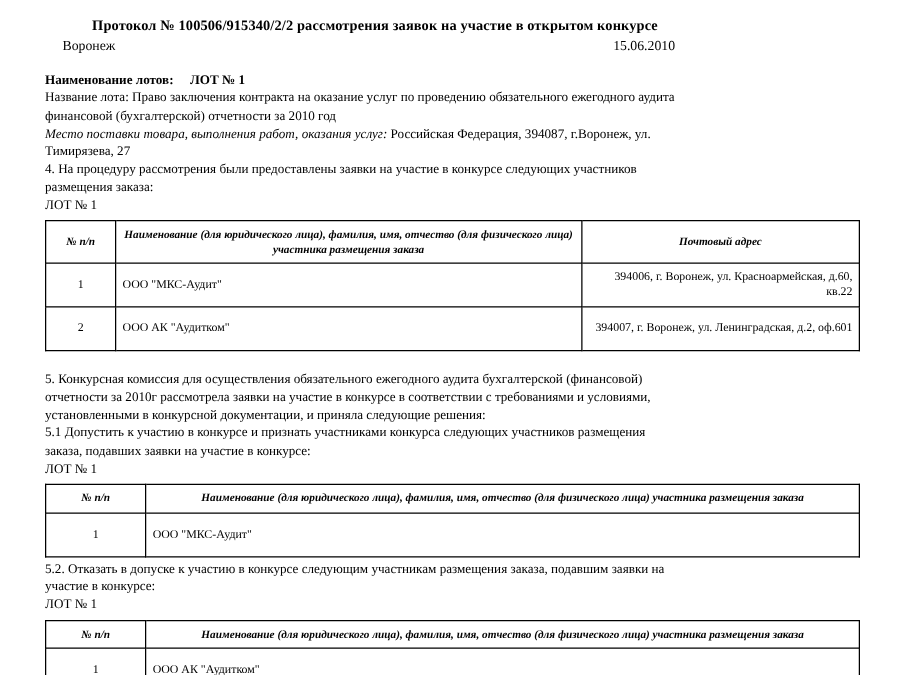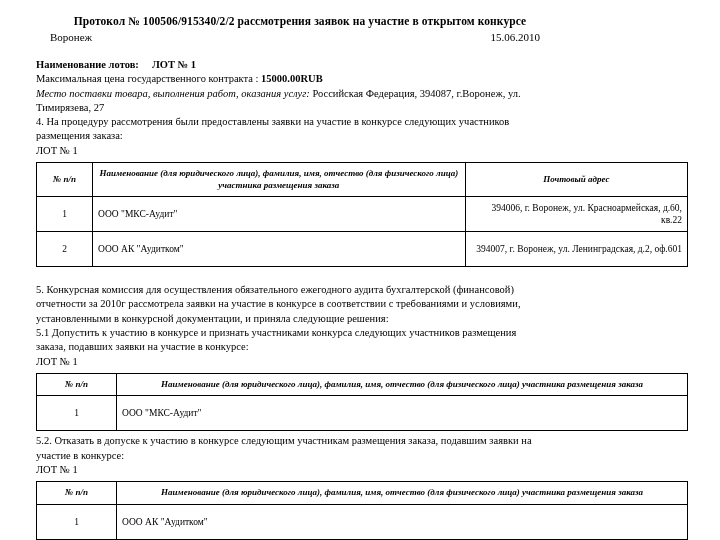--- a/index.html
+++ b/index.html
@@ -112,22 +112,22 @@
   <div class="cityline">
     <span class="city">Воронеж</span>
     <span class="date">15.06.2010</span>
   </div>
 
   <div class="body-block">
 
 
     <p class="para"><b class="bold">Наименование лотов:</b>&nbsp;&nbsp;&nbsp;&nbsp;&nbsp;<b class="bold">ЛОТ № 1</b></p>
 
-
-    <p class="para"><span>Максимальная цена государственного контракта : </span><b class="bold">15000.00RUB</b></p>
+    <p class="para">Название лота: Право заключения контракта на оказание услуг по проведению обязательного ежегодного аудита финансовой (бухгалтерской) отчетности за 2010 год</p>
+
 
     <p class="para"><i class="ital">Место поставки товара, выполнения работ, оказания услуг:</i><span> Российская Федерация, 394087, г.Воронеж, ул. Тимирязева, 27</span></p>
 
 
     <p class="para">4. На процедуру рассмотрения были предоставлены заявки на участие в конкурсе следующих участников размещения заказа:</p>
     <p class="lot-line">ЛОТ № 1</p>
 
     <table class="grid">
       <colgroup>
         <col class="col-num">

